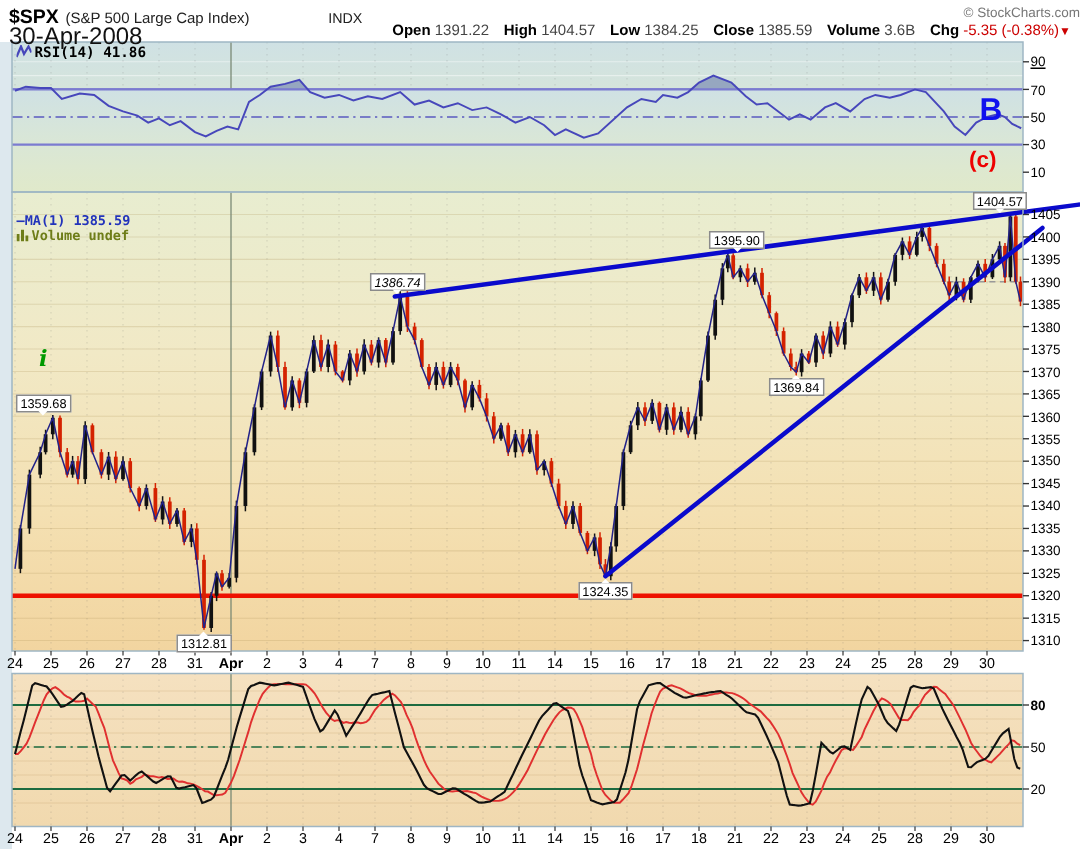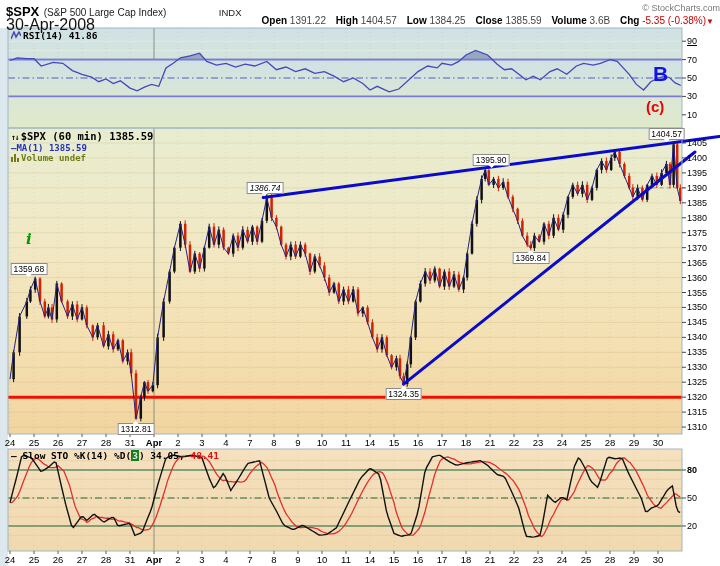--- a/index.html
+++ b/index.html
@@ -608,29 +608,27 @@
     <b>Low</b> <span>1384.25</span>
     <b>Close</b> <span>1385.59</span>
     <b>Volume</b> <span>3.6B</span>
     <b>Chg</b> <span class="chg">-5.35 (-0.38%)</span><span class="chg-arrow">▼</span>
   </div>
 
   <div class="legend leg-rsi"><span class="ticon"><svg width="10" height="9">
           <polyline points="0,8 3,1 5,6 8,1 10,5" fill="none" stroke="#4747bb" stroke-width="1.5"></polyline>
         </svg></span><span>RSI(14) 41.86</span></div>
 
-  <div class="legend leg-spx"><span class="arrowpair">↑↓</span><span>$SPX (60 min) 1385.59</span></div>
   <div class="legend leg-ma"><span>—</span><span>MA(1) 1385.59</span></div>
   <div class="legend leg-vol"><span class="ticon"><svg width="8" height="8">
           <rect x="0" y="3" width="2" height="5" fill="#6e7d18"></rect>
           <rect x="3" y="0" width="2" height="8" fill="#6e7d18"></rect>
           <rect x="6" y="4" width="2" height="4" fill="#6e7d18"></rect>
         </svg></span><span>Volume undef</span></div>
 
-  <div class="legend leg-sto"><span>—</span> <span>Slow STO %K(14) %D(</span><span class="param3">3</span><span>)</span> <span>34.05,</span> <span class="dval">48.41</span></div>
 
   <div class="wave wave-i">i</div>
   <div class="wave wave-b">B</div>
   <div class="wave wave-c">(c)</div>
 
   <div id="overlays">
       <div class="axis-label" style="left: 687px; top: 41.2px; text-decoration: underline;">90</div>
       <div class="axis-label" style="left: 687px; top: 59.6px;">70</div>
       <div class="axis-label" style="left: 687px; top: 78px;">50</div>
       <div class="axis-label" style="left: 687px; top: 96.4px;">30</div>

